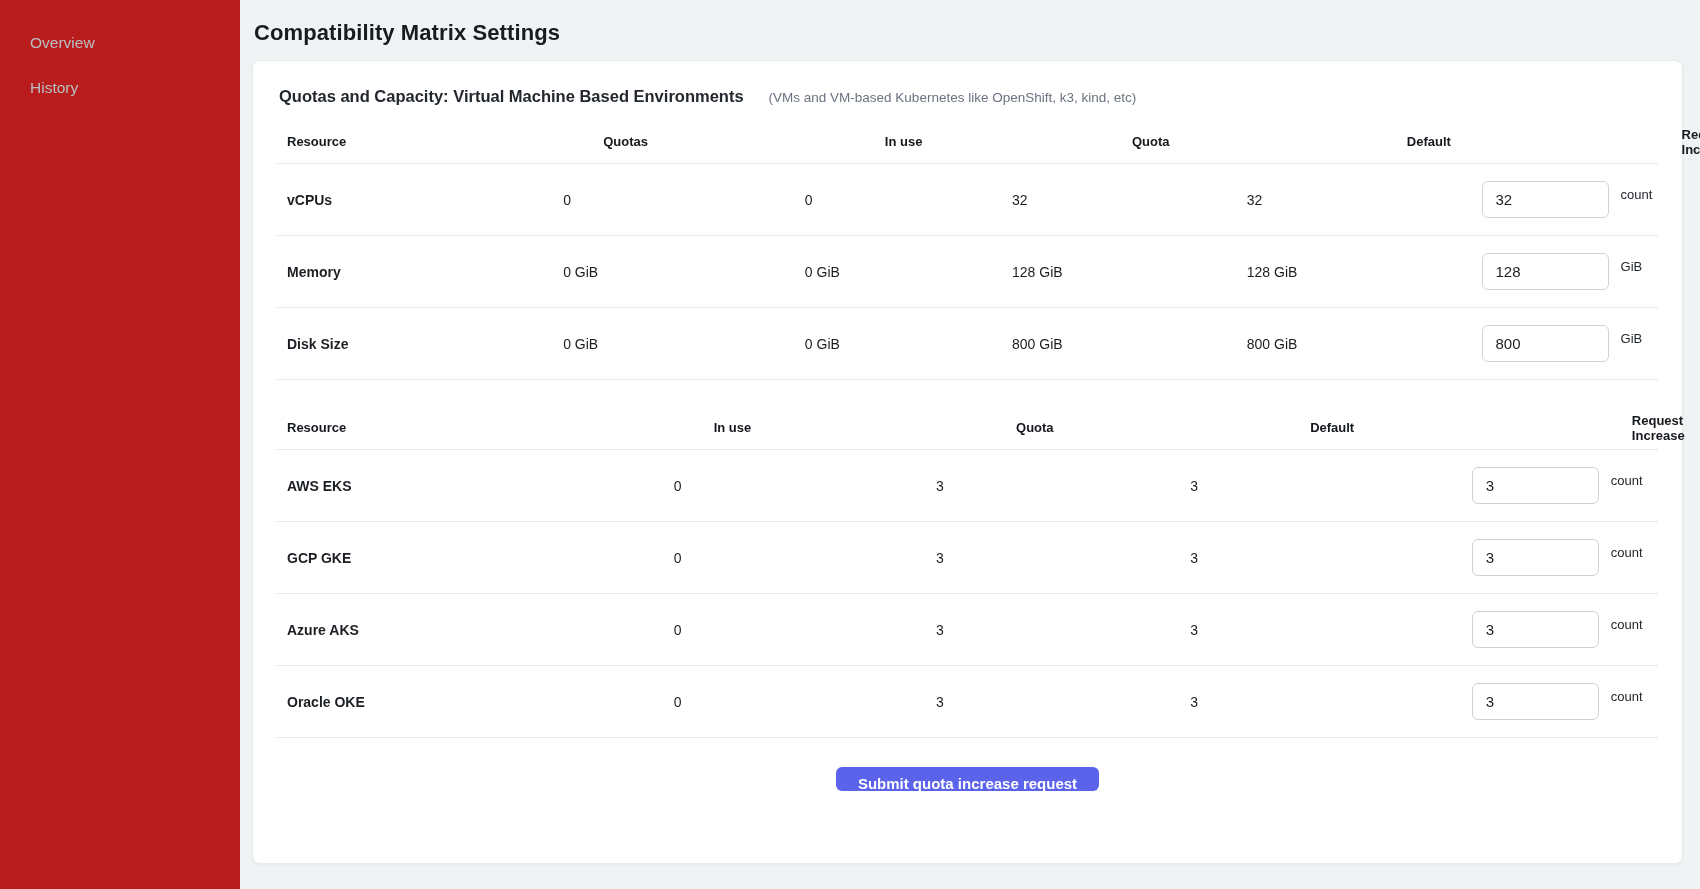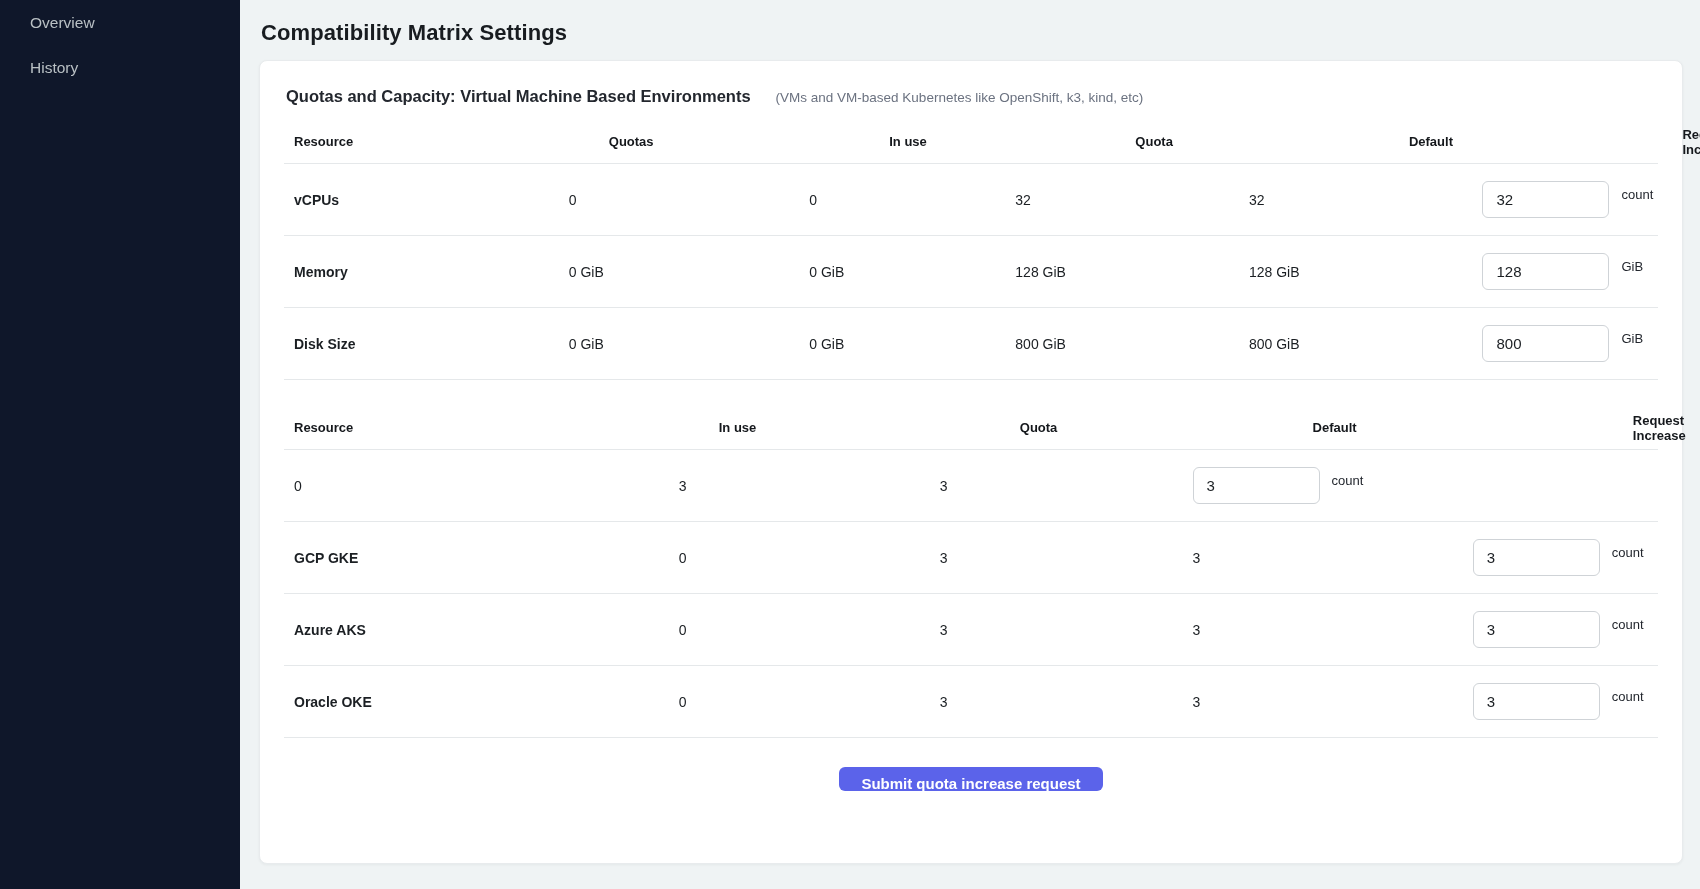--- a/index.html
+++ b/index.html
@@ -10,42 +10,43 @@
     color: #1b1f23;
     display: flex;
     overflow: hidden;
   }
 
   
   .sidebar {
     width: 240px;
     min-width: 240px;
     height: 100%;
-    background: #0f172a;
+    background: #b91c1c;
+    padding-top: 20px;
   }
   .side-item {
     height: 45px;
     display: flex;
     align-items: center;
     padding-left: 30px;
     font-size: 15.5px;
     color: #b9c0c4;
     cursor: pointer;
   }
   .side-item.active {
     background: #4a4846;
     color: #ffffff;
     border-left: 7px solid #e84250;
     padding-left: 23px;
   }
 
   
   .main {
     flex: 1;
-    padding: 16px 17px 0 19px;
+    padding: 16px 17px 0 12px;
     overflow: hidden;
   }
   .page-title {
     font-size: 22px;
     font-weight: 700;
     color: #181c20;
     margin: 4px 0 14px 2px;
     letter-spacing: 0.1px;
   }
   .card {
@@ -206,20 +207,21 @@
     <div class="grid-table t2">
       <div class="grid-row header">
         <div class="cell col-header">Resource</div>
         <div class="cell col-header">In use</div>
         <div class="cell col-header">Quota</div>
         <div class="cell col-header">Default</div>
         <div class="cell col-header">Request Increase</div>
       </div>
 
       <div class="grid-row body-row">
+        <div class="cell resource">AWS EKS</div>
         <div class="cell">0</div>
         <div class="cell">3</div>
         <div class="cell">3</div>
         <div class="request-cell">
           <input class="request-input" type="text" value="3" style="">
           <span class="unit-label">count</span>
         </div>
       </div>
 
       <div class="grid-row body-row">

